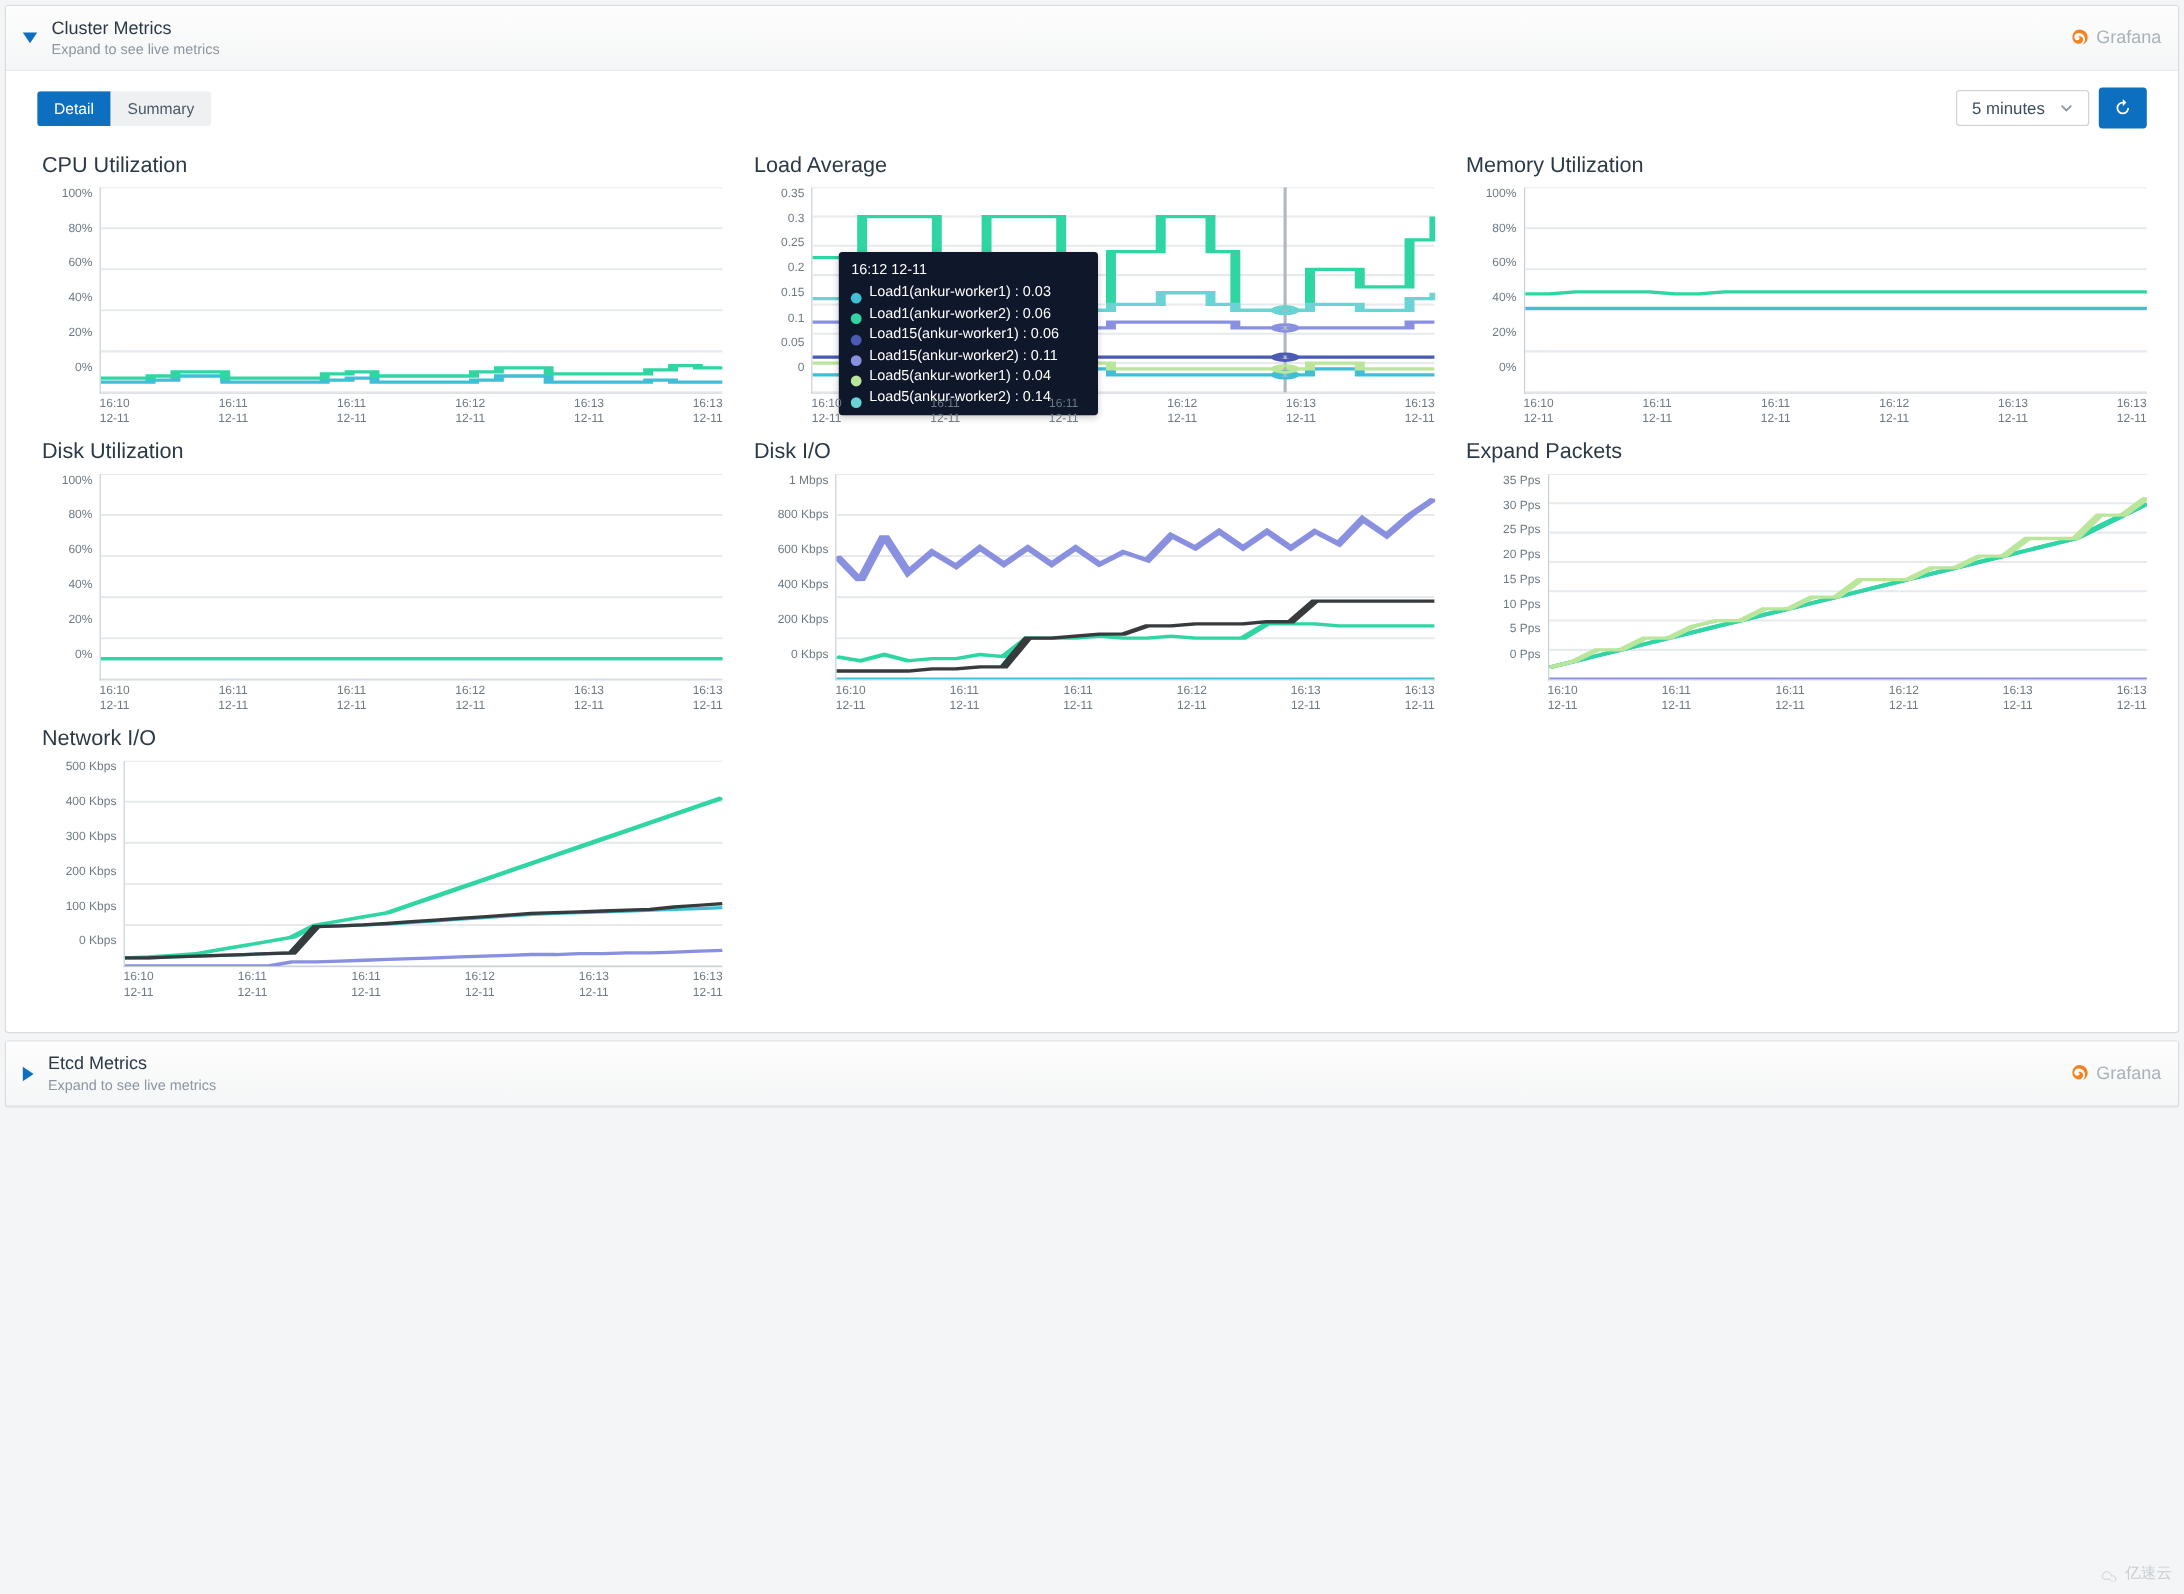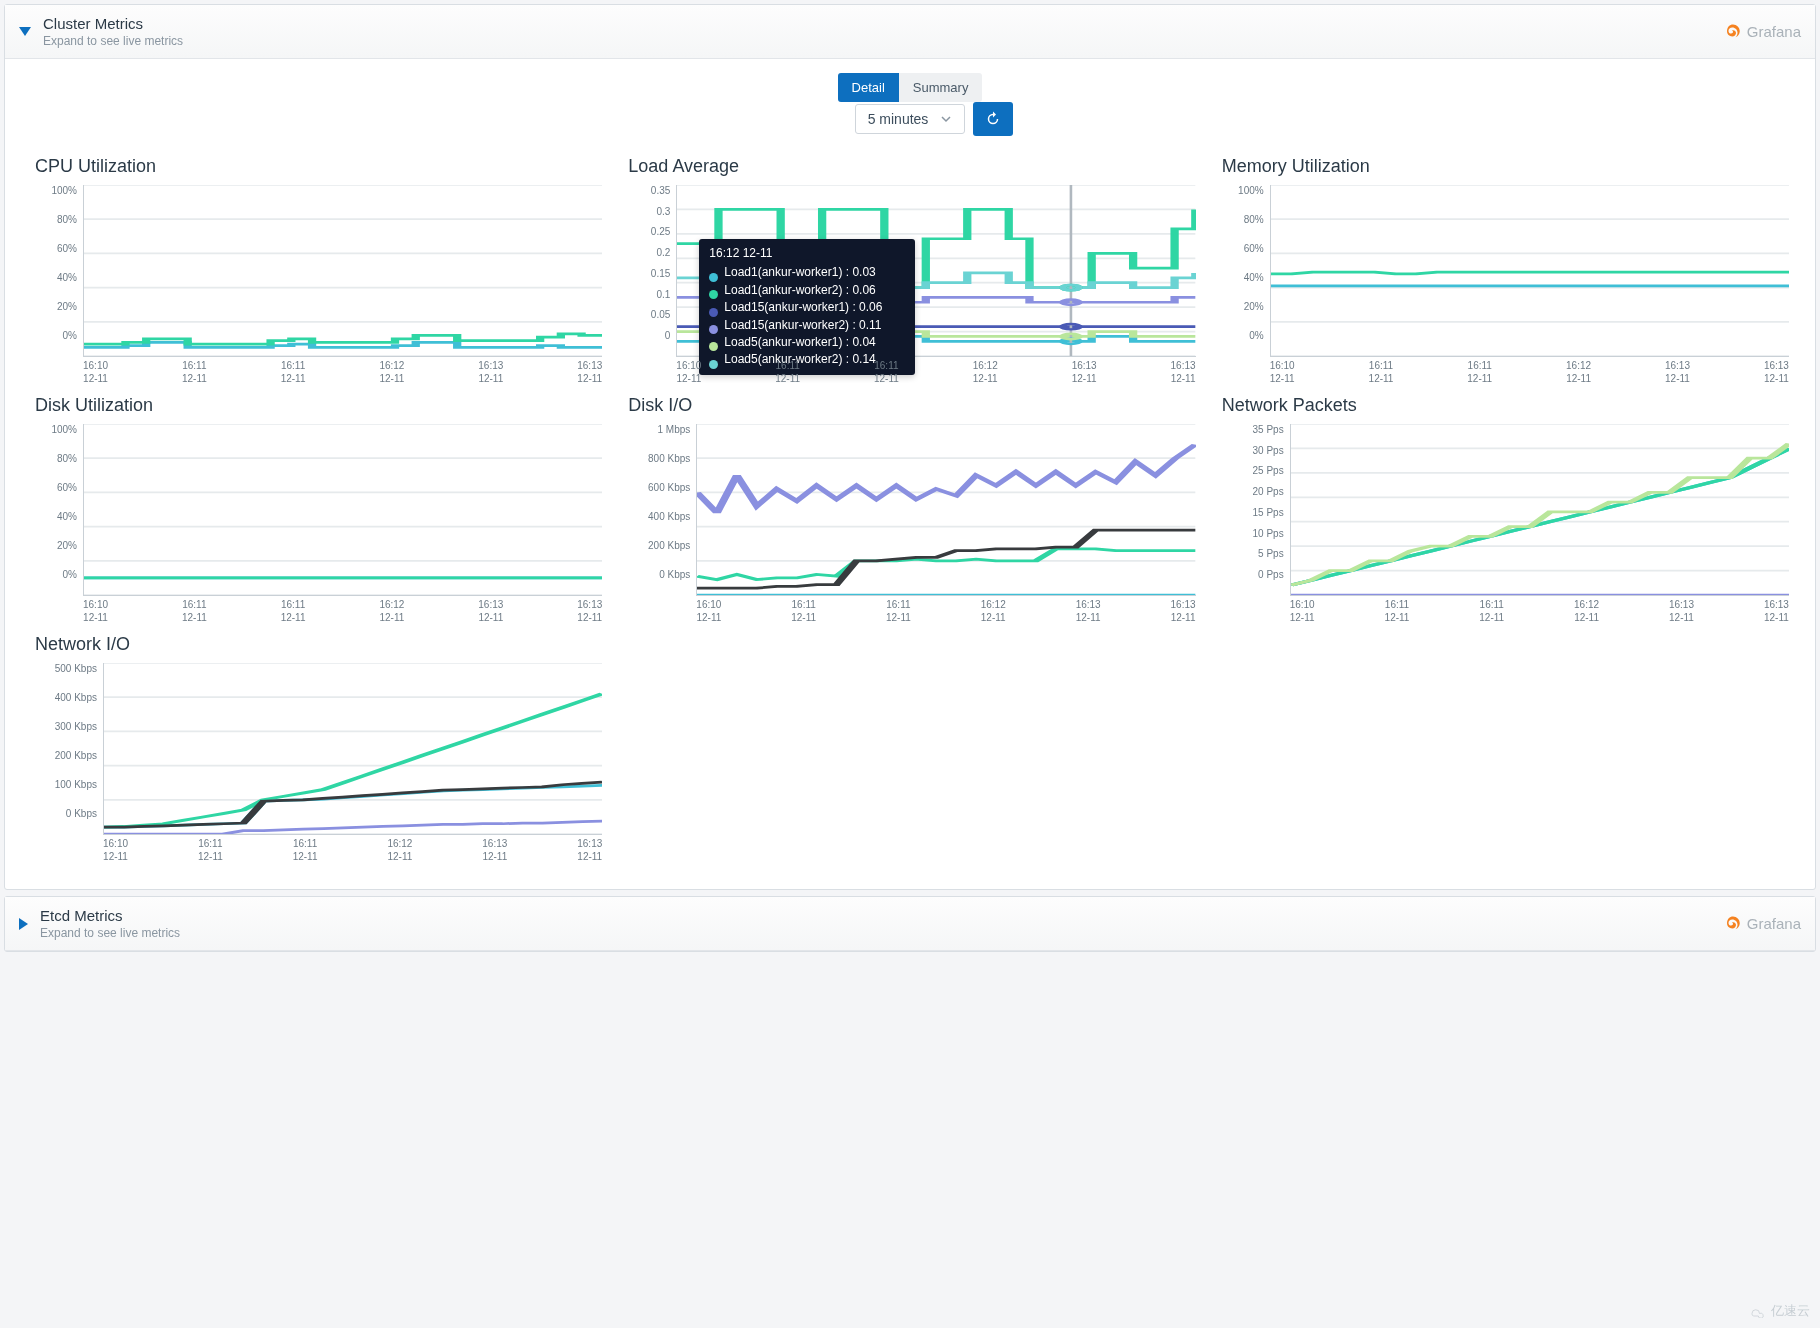--- a/index.html
+++ b/index.html
@@ -24,21 +24,21 @@
     border-bottom: 1px solid #e2e5e9;
   }
   .ph-toggle { width: 0; height: 0; border-left: 6px solid transparent; border-right: 6px solid transparent; border-top: 9px solid #0d6fbf; margin-right: 12px; }
   .ph-toggle.collapsed { border-top: 6px solid transparent; border-bottom: 6px solid transparent; border-left: 9px solid #0d6fbf; border-right:0; }
   .ph-titles { flex: 1; }
   .ph-title { font-size: 15px; color: #2b3a47; font-weight: 400; }
   .ph-sub { font-size: 12px; color: #8a96a1; margin-top: 2px; }
   .grafana-brand { display:flex; align-items:center; color:#aab2b9; font-size:15px; gap:5px; }
   .grafana-swirl { width:18px; height:18px; }
   .panel-body { padding: 14px 26px 26px 26px; }
-  .toolbar { display:flex; align-items:center; justify-content:space-between; margin-bottom: 20px; flex-direction: column; }
+  .toolbar { display:flex; align-items:center; justify-content:space-between; margin-bottom: 20px; }
   .tab-strip { display:flex; background:#eef0f2; border-radius:3px; overflow:hidden; }
   .tab { padding: 7px 14px; font-size:13px; color:#4a5a68; background:transparent; border:none; cursor:pointer; }
   .tab.active { background:#0d6fbf; color:#fff; }
   .right-controls { display:flex; align-items:center; gap:8px; }
   .dropdown { display:flex; align-items:center; gap:12px; border:1px solid #cfd5db; background:#fff; padding:6px 12px; border-radius:3px; font-size:14px; color:#3c4d5c; cursor:pointer;margin-left:48px; }
   .chevron { width:12px; height:12px; }
   .refresh-btn { width:40px; height:34px; display:flex; align-items:center; justify-content:center; background:#0d6fbf; border-radius:3px; cursor:pointer; }
   .refresh-btn svg { width:18px; height:18px; }
   .grid { display:grid; grid-template-columns: repeat(3, 1fr); gap: 10px 22px; }
   .chart-cell { }
@@ -314,21 +314,21 @@
               <div class="x-tick">16:10<br>12-11</div>
               <div class="x-tick">16:11<br>12-11</div>
               <div class="x-tick">16:11<br>12-11</div>
               <div class="x-tick">16:12<br>12-11</div>
               <div class="x-tick">16:13<br>12-11</div>
               <div class="x-tick">16:13<br>12-11</div>
             </div>
     </div>
         </div>
         <div class="chart-cell">
-    <div class="chart-title">Network Packets</div>
+    <div class="chart-title">Expand Packets</div>
     <div class="chart-box">
       <div class="y-axis wide">
               <span>35 Pps</span>
               <span>30 Pps</span>
               <span>25 Pps</span>
               <span>20 Pps</span>
               <span>15 Pps</span>
               <span>10 Pps</span>
               <span>5 Pps</span>
               <span>0 Pps</span>

